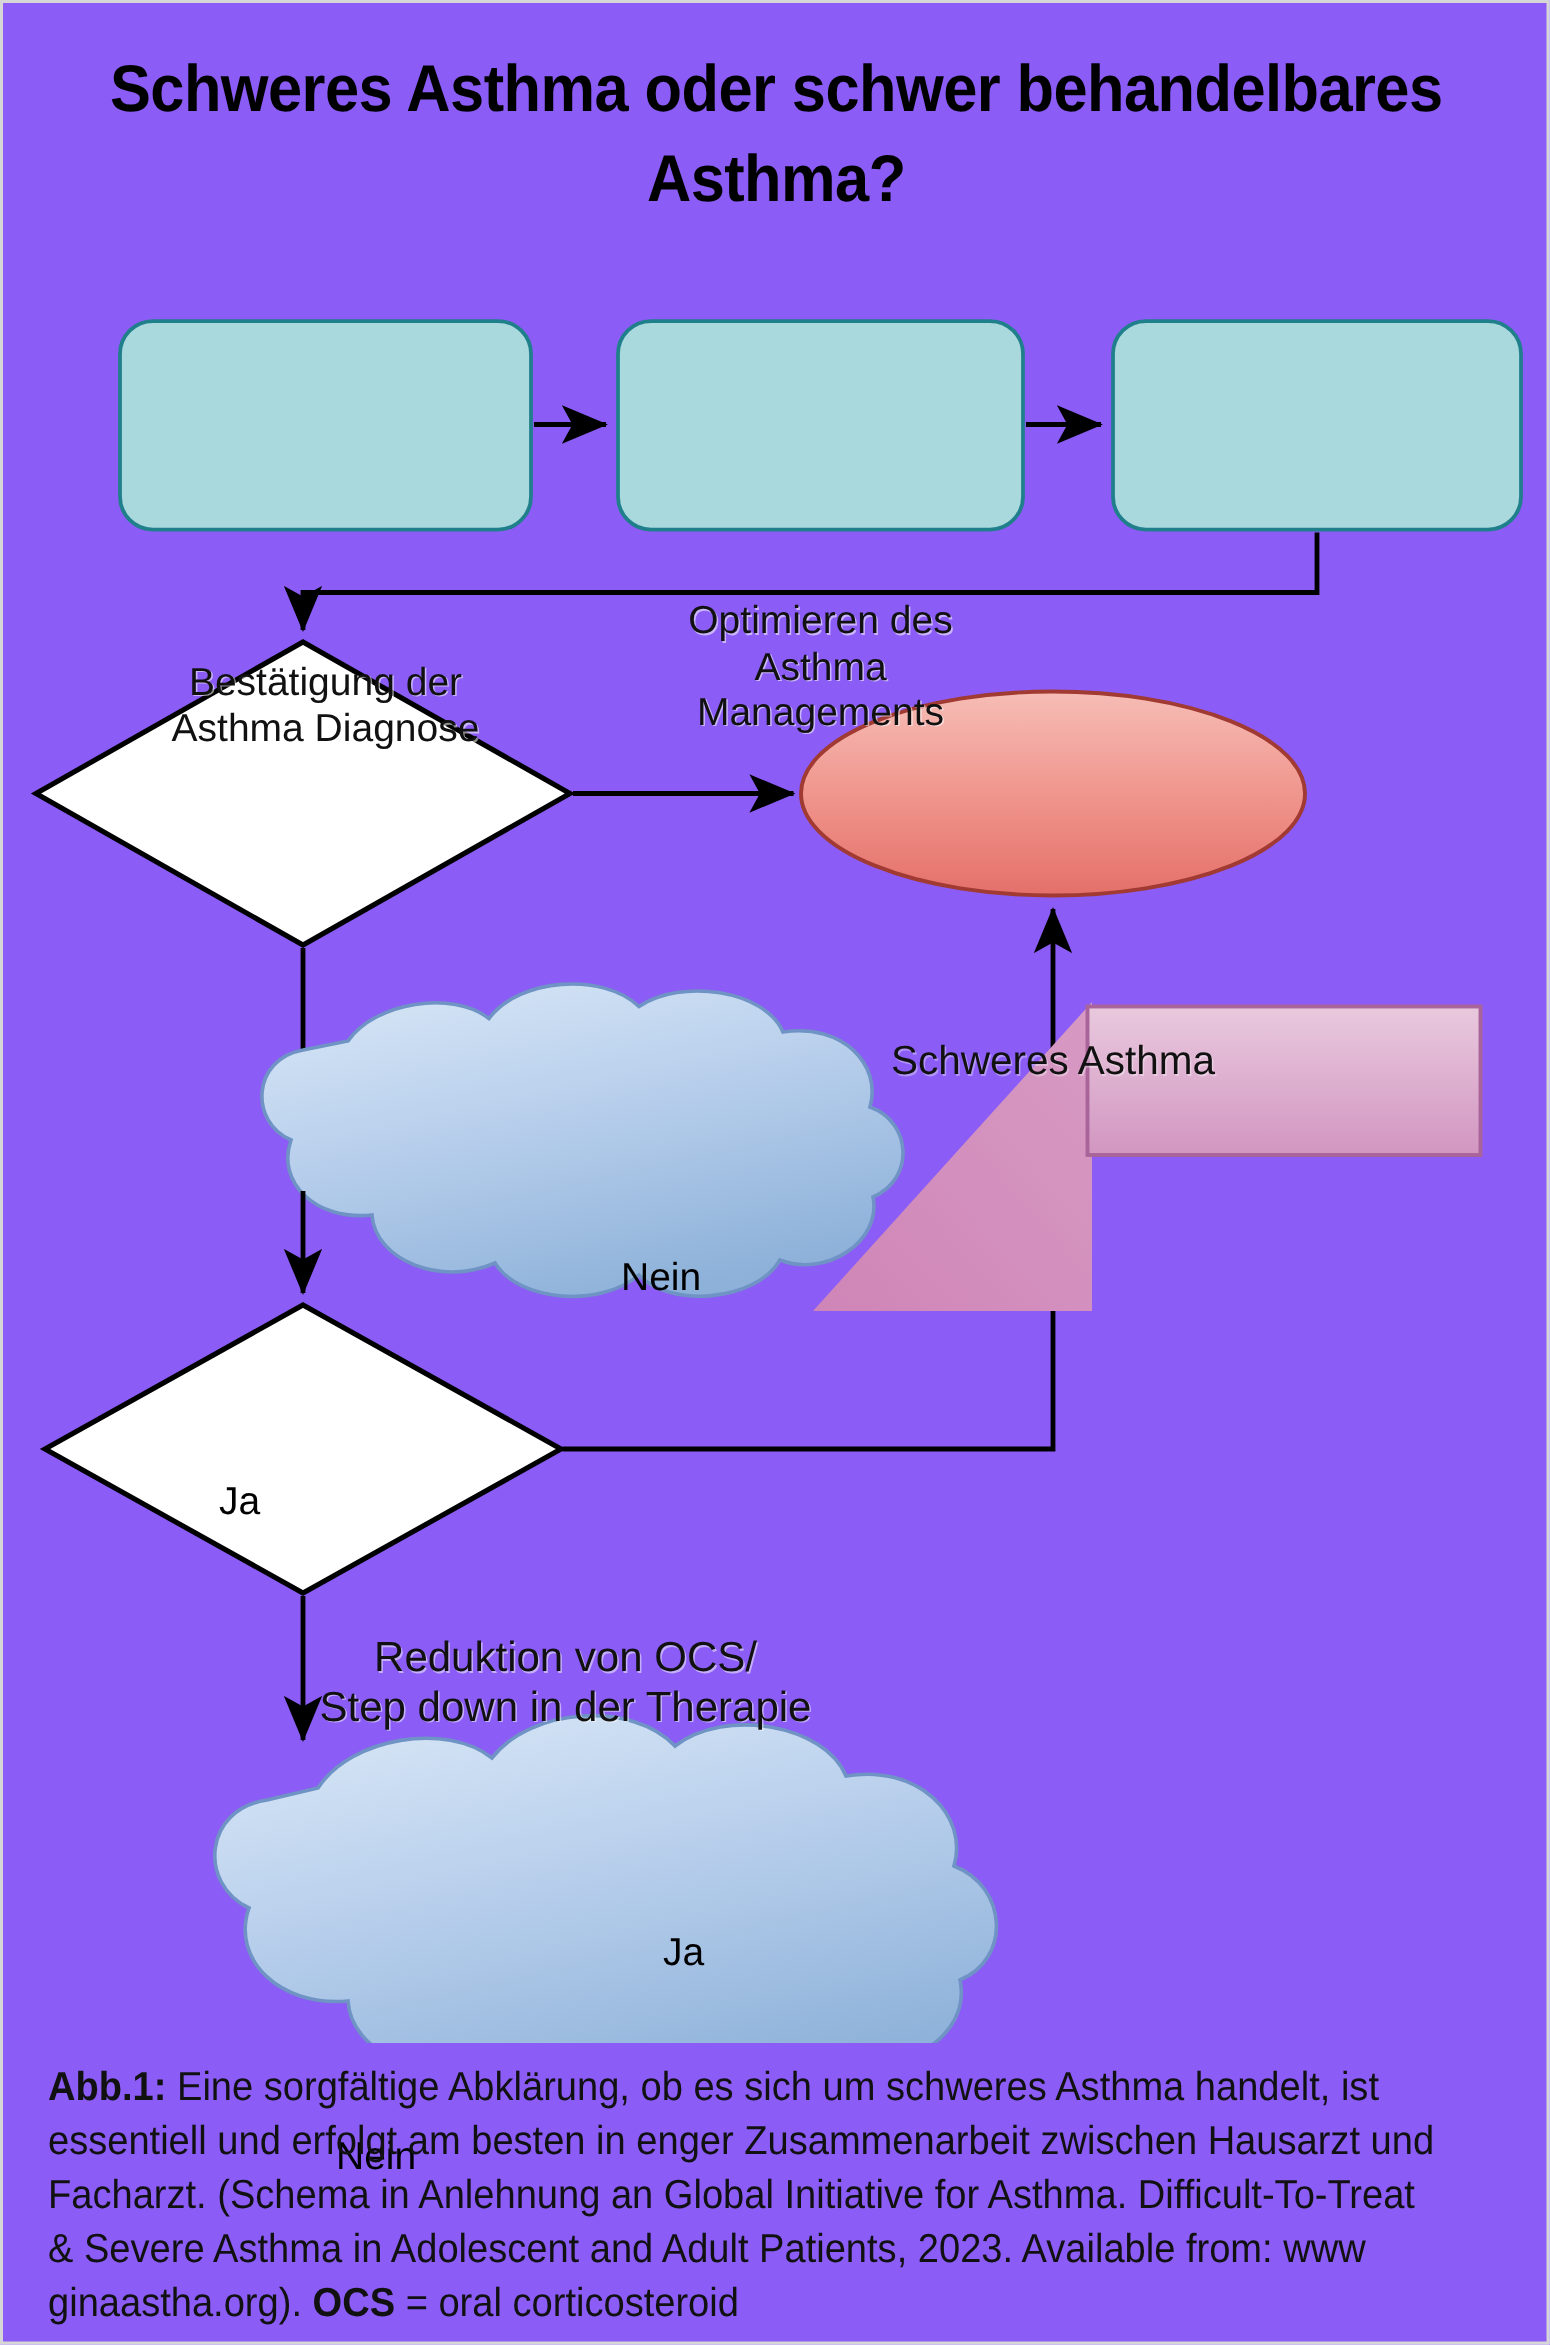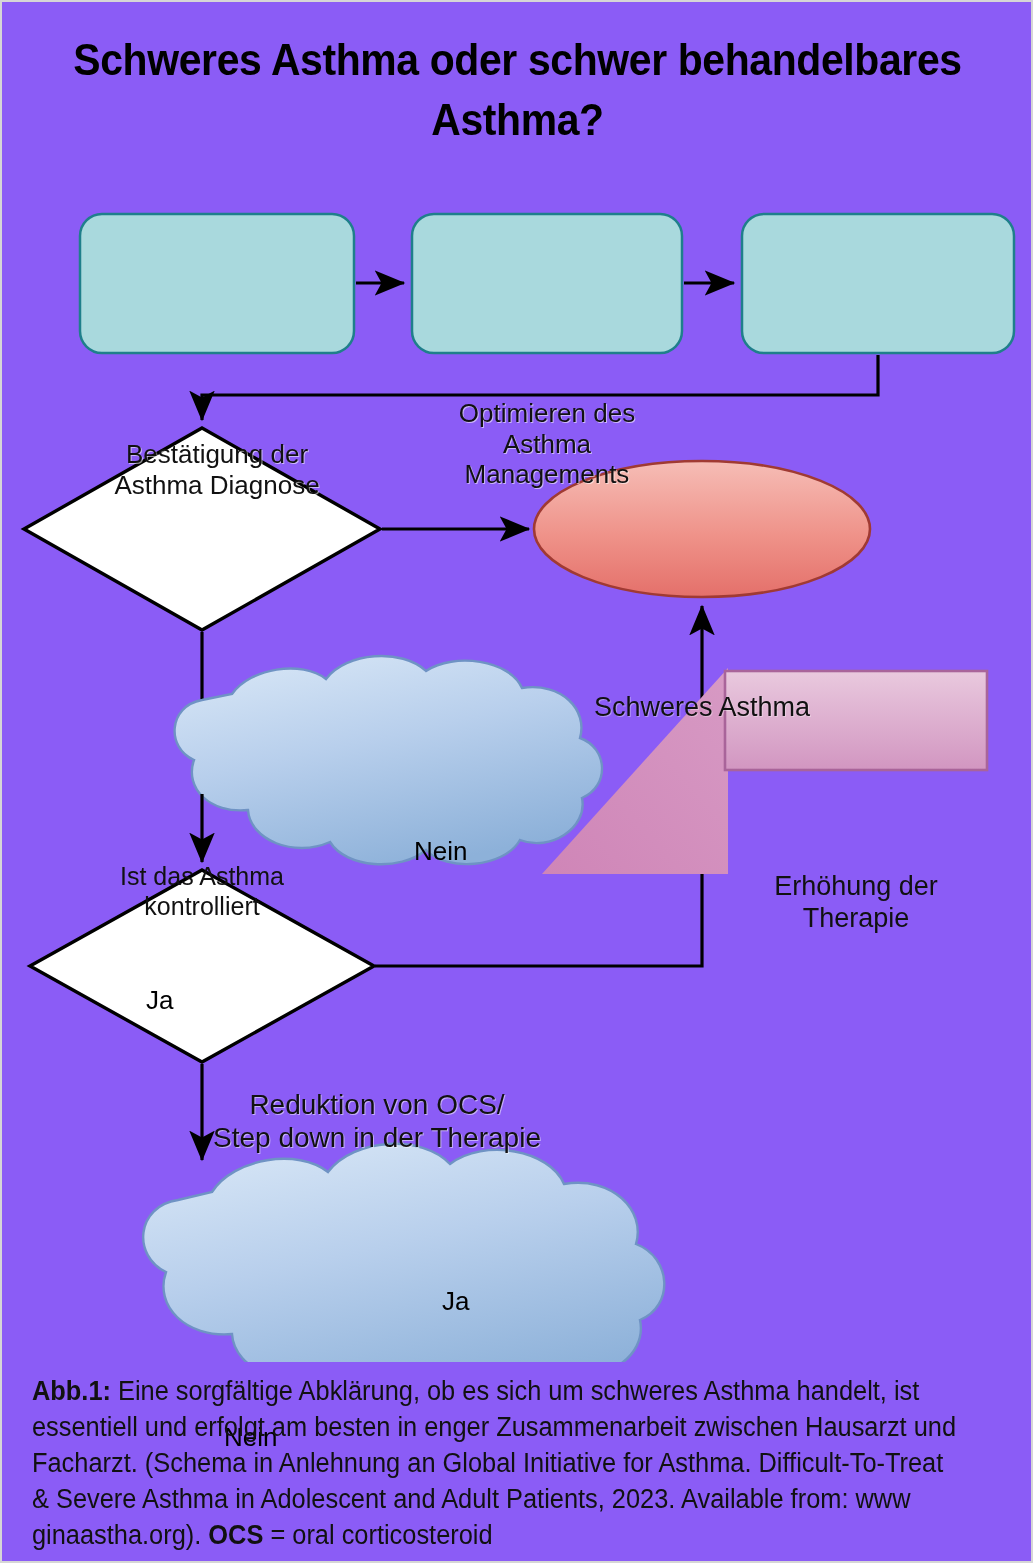--- a/index.html
+++ b/index.html
@@ -197,33 +197,29 @@
                C 184 1156, 152 1124, 164 1090
                C 130 1074, 134 1024, 176 1018 Z" fill="url(#gradCloud)" stroke="#6f93c4" stroke-width="2.4"></path>
     </svg>
 
     <div class="node-text box-text" style="left:78px; top:233px; width:274px;margin-top:24px;">Bestätigung der
 Asthma Diagnose</div>
     <div class="node-text box-text" style="left:410px; top:216px; width:270px;">Optimieren des
 Asthma
 Managements</div>
 
-    <div class="node-text diamond-text" style="left:60px; top:680px; width:280px;">Ist das Asthma
-kontrolliert</div>
 
     <div class="node-text cloud-text" style="left:152px; top:906px; width:446px;">Reduktion von OCS/
 Step down in der Therapie</div>
 
     <div class="node-text ellipse-text" style="left:532px; top:510px; width:336px;">Schweres Asthma</div>
     <div class="node-text cloud-text" style="left:140px; top:1378px; width:370px;">Optimierung des
 Therapiemanagements
 wenn nötig</div>
 
-    <div class="node-text callout-text" style="left:723px; top:689px; width:262px;">Erhöhung der
-Therapie</div>
 
     <div class="edge-label" style="left:412px; top:654px;">Nein</div>
     <div class="edge-label" style="left:144px; top:803px;">Ja</div>
     <div class="edge-label" style="left:440px; top:1104px;">Ja</div>
     <div class="edge-label" style="left:222px; top:1240px;">Nein</div>
   </div>
 
   <div id="caption"><b>Abb.1:</b><span> Eine sorgfältige Abklärung, ob es sich um schweres Asthma handelt, ist essentiell und erfolgt am besten in enger Zusammenarbeit zwischen Hausarzt und Facharzt. (Schema in Anlehnung an Global Initiative for Asthma. Difficult-To-Treat &amp; Severe Asthma in Adolescent and Adult Patients, 2023. Available from: www ginaastha.org). </span><b>OCS</b><span> = oral corticosteroid</span></div>
 
 </div>

